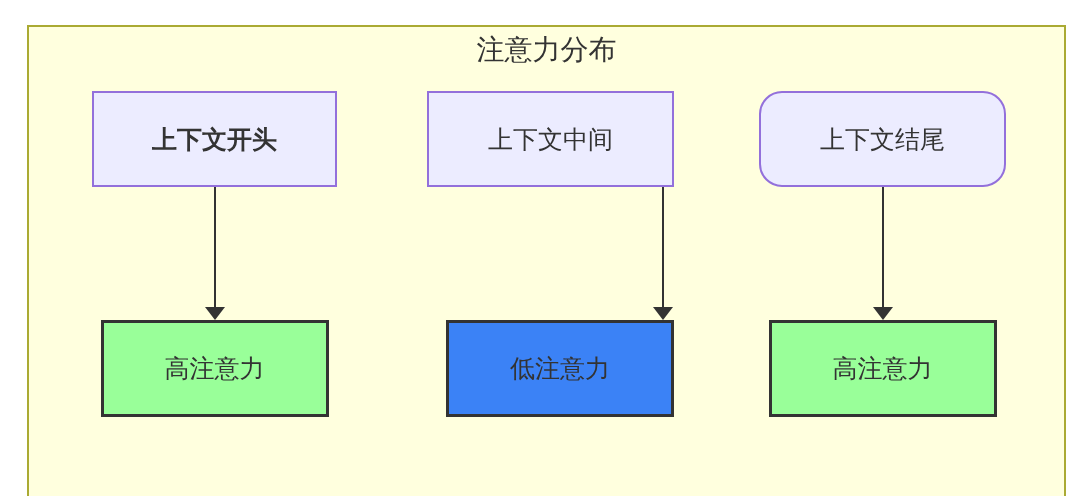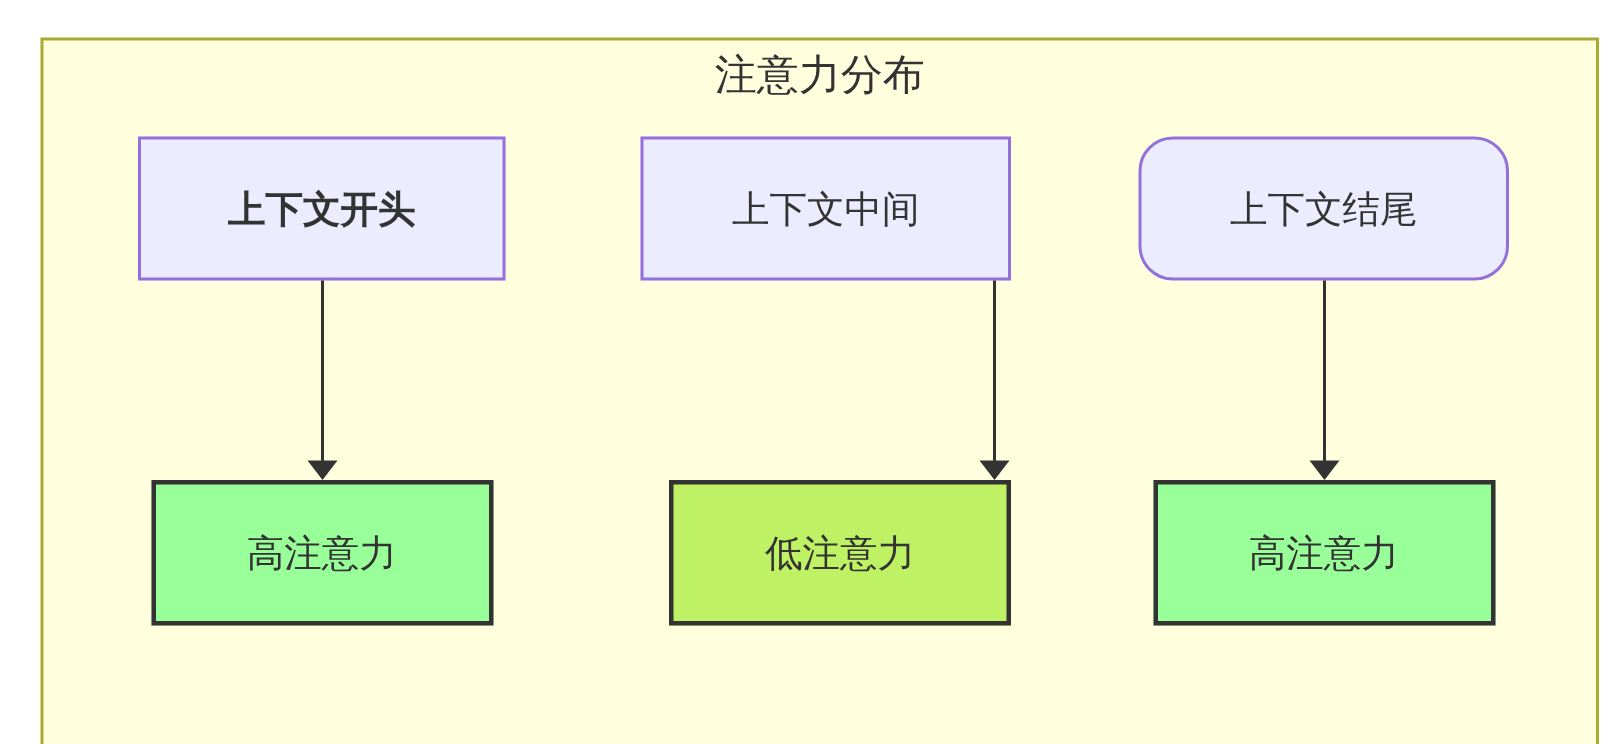--- a/index.html
+++ b/index.html
@@ -121,21 +121,21 @@
   </div>
 
   <div class="column">
     <div class="node top-node" style="background: rgb(236, 236, 255); border-color: rgb(147, 112, 219);">
       <span class="node-label">上下文中间</span>
     </div>
     <div class="arrow">
       <div class="arrow-line"></div>
       <div class="arrow-head"></div>
     </div>
-    <div class="node bottom-node" style="background: #bef264; border-color: rgb(51, 51, 51);">
+    <div class="node bottom-node" style="background: #3b82f6; border-color: rgb(51, 51, 51);">
       <span class="node-label">低注意力</span>
     </div>
   </div>
 
   <div class="column">
     <div class="node top-node" style="background: rgb(236, 236, 255); border-color: rgb(147, 112, 219); border-radius: 23px;">
       <span class="node-label">上下文结尾</span>
     </div>
     <div class="arrow">
       <div class="arrow-line"></div>

